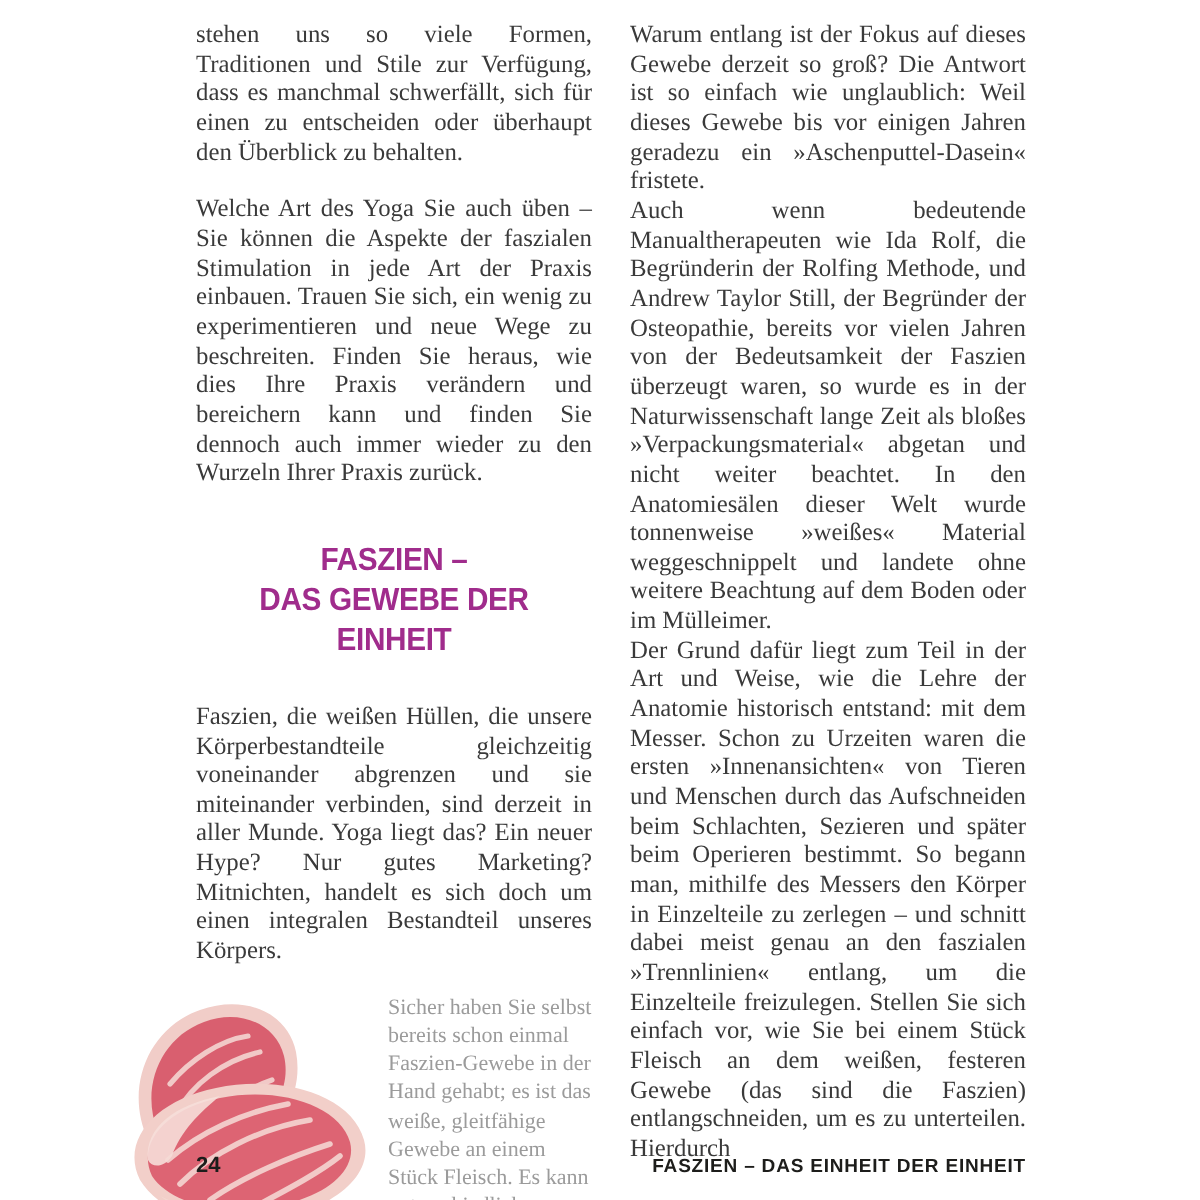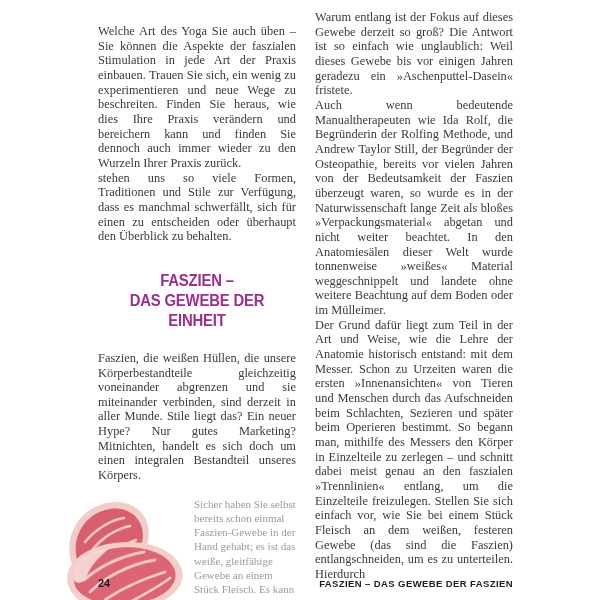--- a/index.html
+++ b/index.html
@@ -78,27 +78,27 @@
   .running-title { font-size: 9.5px; font-weight: 700; letter-spacing: 0.4px; }
 </style>
 </head>
 <body>
 
 <div class="page">
 
   <div class="columns">
 
     <div class="col">
+      <p class="body-para">stehen uns so viele Formen, Traditionen und Stile zur Verfügung, dass es manchmal schwerfällt, sich für einen zu entscheiden oder überhaupt den Überblick zu behalten.</p>
       <p class="body-para para-gap">Welche Art des Yoga Sie auch üben – Sie können die Aspekte der faszialen Stimulation in jede Art der Praxis einbauen. Trauen Sie sich, ein wenig zu experimentieren und neue Wege zu beschreiten. Finden Sie heraus, wie dies Ihre Praxis verändern und bereichern kann und finden Sie dennoch auch immer wieder zu den Wurzeln Ihrer Praxis zurück.</p>
-      <p class="body-para">stehen uns so viele Formen, Traditionen und Stile zur Verfügung, dass es manchmal schwerfällt, sich für einen zu entscheiden oder überhaupt den Überblick zu behalten.</p>
       <h2 class="section-heading">
         <span>FASZIEN –</span>
         <span>DAS GEWEBE DER EINHEIT</span>
       </h2>
-      <p class="body-para">Faszien, die weißen Hüllen, die unsere Körperbestandteile gleichzeitig voneinander abgrenzen und sie miteinander verbinden, sind derzeit in aller Munde. Stile liegt das? Ein neuer Hype? Nur gutes Marketing? Mitnichten, handelt es sich doch um einen integralen Bestandteil unseres Körpers.</p>
+      <p class="body-para">Faszien, die weißen Hüllen, die unsere Körperbestandteile gleichzeitig voneinander abgrenzen und sie miteinander verbinden, sind derzeit in aller Munde. Yoga liegt das? Ein neuer Hype? Nur gutes Marketing? Mitnichten, handelt es sich doch um einen integralen Bestandteil unseres Körpers.</p>
 
       <div class="figure-row">
         <svg class="figure-image" viewBox="0 0 130 128" xmlns="http://www.w3.org/2000/svg" aria-hidden="true">
 
           <ellipse cx="68" cy="116" rx="52" ry="7" fill="#f1ecea"></ellipse>
 
           <path d="M14,78 C2,52 14,22 40,13 C62,5 84,14 88,34 C92,55 80,76 58,84 C40,90 22,88 14,78 Z" fill="#f1cdc8"></path>
           <path d="M19,74 C10,52 20,27 42,19 C60,12 78,20 82,36 C86,53 75,71 56,78 C42,83 26,82 19,74 Z" fill="#d95f6f"></path>
           <g fill="none" stroke="#f6dcd7" stroke-width="2.6" stroke-linecap="round" opacity="0.85">
             <path d="M28,65 C36,50 52,38 70,34"></path>
@@ -125,16 +125,16 @@
     <div class="col">
       <p class="body-para">Warum entlang ist der Fokus auf dieses Gewebe derzeit so groß? Die Antwort ist so einfach wie unglaublich: Weil dieses Gewebe bis vor einigen Jahren geradezu ein »Aschenputtel-Dasein« fristete.</p>
       <p class="body-para">Auch wenn bedeutende Manualtherapeuten wie Ida Rolf, die Begründerin der Rolfing Methode, und Andrew Taylor Still, der Begründer der Osteopathie, bereits vor vielen Jahren von der Bedeutsamkeit der Faszien überzeugt waren, so wurde es in der Naturwissenschaft lange Zeit als bloßes »Verpackungsmaterial« abgetan und nicht weiter beachtet. In den Anatomiesälen dieser Welt wurde tonnenweise »weißes« Material weggeschnippelt und landete ohne weitere Beachtung auf dem Boden oder im Mülleimer.</p>
       <p class="body-para">Der Grund dafür liegt zum Teil in der Art und Weise, wie die Lehre der Anatomie historisch entstand: mit dem Messer. Schon zu Urzeiten waren die ersten »Innenansichten« von Tieren und Menschen durch das Aufschneiden beim Schlachten, Sezieren und später beim Operieren bestimmt. So begann man, mithilfe des Messers den Körper in Einzelteile zu zerlegen – und schnitt dabei meist genau an den faszialen »Trennlinien« entlang, um die Einzelteile freizulegen. Stellen Sie sich einfach vor, wie Sie bei einem Stück Fleisch an dem weißen, festeren Gewebe (das sind die Faszien) entlangschneiden, um es zu unterteilen. Hierdurch</p>
     </div>
 
   </div>
 
   <div class="footer">
     <span class="page-number">24</span>
-    <span class="running-title">FASZIEN – DAS GEWEBE DER FASZIEN</span>
+    <span class="running-title">FASZIEN – DAS EINHEIT DER EINHEIT</span>
   </div>
 
 </div>
 
 </body></html>

